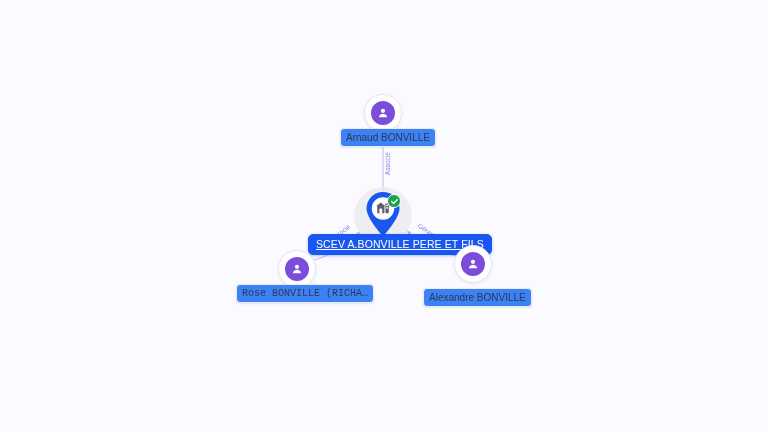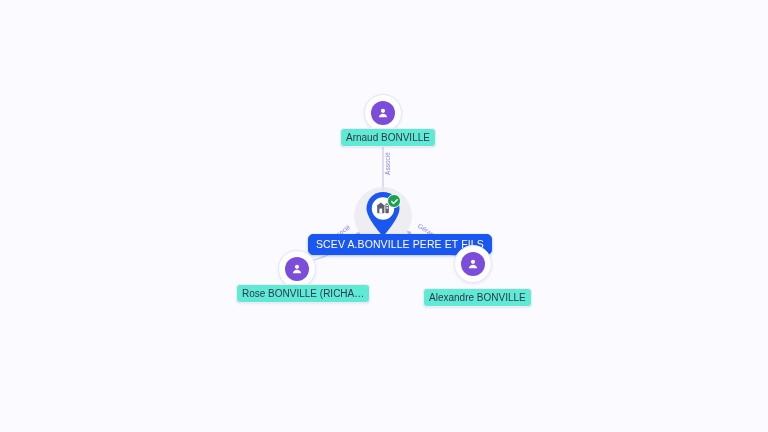--- a/index.html
+++ b/index.html
@@ -87,40 +87,41 @@
     border: 1.5px solid #ffffff;
     box-sizing: border-box;
     display: flex;
     align-items: center;
     justify-content: center;
   }
 
   
   .node-label {
     position: absolute;
-    background: #5eead4;
+    background: #3b82f6;
     border: 1px solid #eceaf4;
     border-radius: 4px;
     color: #33364d;
     font-size: 10px;
     line-height: 13px;
     padding: 2px 5px;
     white-space: nowrap;
     box-shadow: 0 1px 2px rgba(80, 70, 140, 0.10);
     box-sizing: border-box;
   }
   .node-label.selected {
     background: #1a56f0;
     border-color: #1a56f0;
     color: #ffffff;
     border-radius: 5px;
     font-size: 10.5px;
     padding: 3px 7px;
     letter-spacing: .1px;
     box-shadow: 0 1px 3px rgba(26, 86, 240, 0.35);
+    text-decoration: underline;
   }
 
   
   .edge-label {
     position: absolute;
     color: #8b7fe0;
     font-size: 6.5px;
     white-space: nowrap;
     transform-origin: center center;
     pointer-events: none;
@@ -196,21 +197,21 @@
   <div class="node-label selected" style="left:308px; top:234px;">SCEV A.BONVILLE PERE ET FILS</div>
 
   <div class="person-node" style="left:278px; top:250px;">
     <span class="person-disc">
       <svg width="14" height="14" viewBox="0 0 24 24" aria-hidden="true">
         <circle cx="12" cy="8.3" r="3.6" fill="#ffffff"></circle>
         <path d="M4.8,19.4 C5.4,15.3 8.4,13.3 12,13.3 C15.6,13.3 18.6,15.3 19.2,19.4 Z" fill="#ffffff"></path>
       </svg>
     </span>
   </div>
-  <div class="node-label" style="left:236px; top:284px;">Rose BONVILLE (RICHA…</div>
+  <div class="node-label" style="left:236px; top:284px;font-family:Liberation Mono, monospace;">Rose BONVILLE (RICHA…</div>
 
   <div class="person-node" style="left:454px; top:245px;">
     <span class="person-disc">
       <svg width="14" height="14" viewBox="0 0 24 24" aria-hidden="true">
         <circle cx="12" cy="8.3" r="3.6" fill="#ffffff"></circle>
         <path d="M4.8,19.4 C5.4,15.3 8.4,13.3 12,13.3 C15.6,13.3 18.6,15.3 19.2,19.4 Z" fill="#ffffff"></path>
       </svg>
     </span>
   </div>
   <div class="node-label" style="left:423px; top:288px;">Alexandre BONVILLE</div>

